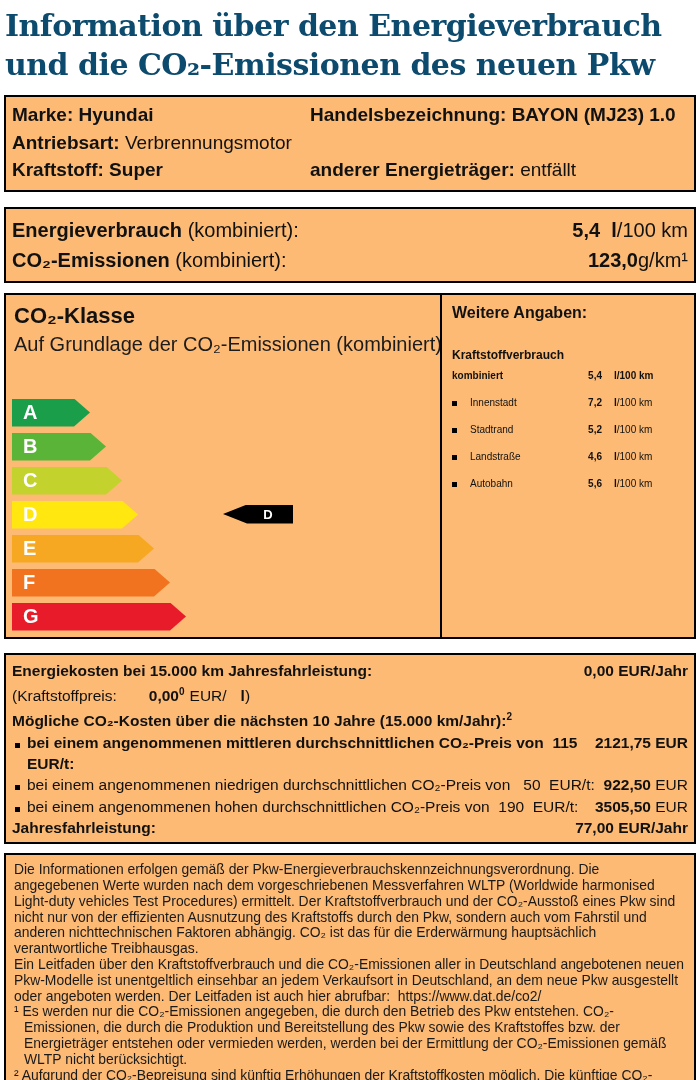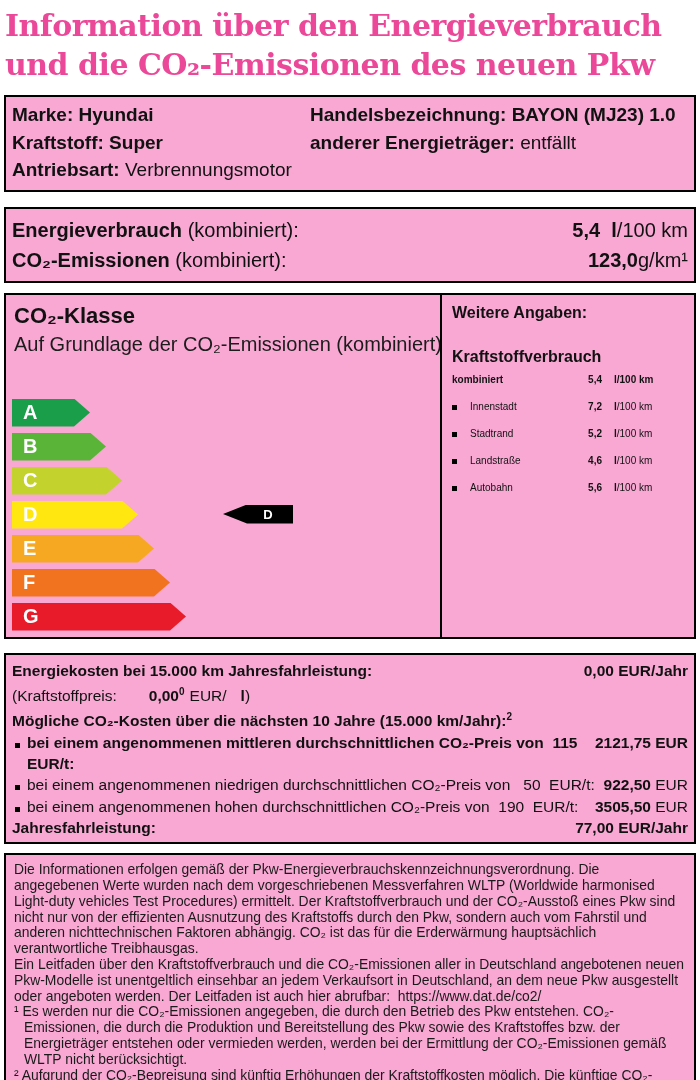--- a/index.html
+++ b/index.html
@@ -5,23 +5,23 @@
   * { margin:0; padding:0; box-sizing:border-box; }
   html,body { background:#fff; }
   .page {
     width:700px; height:1080px; background:#fff; position:relative;
     font-family:"Liberation Sans", sans-serif; color:#111; overflow:hidden;
   }
   .title {
     margin:6px 5px 0 5px;
     font-family:"DejaVu Serif", serif;
     font-weight:700; font-size:30px; line-height:39px; letter-spacing:-0.5px;
-    color:#ec4899;
-  }
-  .box { margin:0 4px; border:2px solid #000; background:#f9a8d4; }
+    color:#0c4a6e;
+  }
+  .box { margin:0 4px; border:2px solid #000; background:#fdba74; }
 
   
   .box-vehicle { margin-top:11px; padding:4px 6px 6px 6px; font-size:19px; line-height:27.5px; }
   .vrow { display:grid; grid-template-columns:298px 1fr; }
   .lbl { font-weight:700; }
   .val { font-weight:400; }
   .valb { font-weight:700; }
 
   
   .box-consumption { margin-top:15px; padding:6px 6px; font-size:20px; line-height:30px; }
@@ -42,21 +42,21 @@
     position:absolute; left:217px; top:210px; width:70px; height:19px;
     background:#000; color:#fff; font-weight:700; font-size:13px;
     clip-path:polygon(0 50%, 24px 0, 100% 0, 100% 100%, 24px 100%);
     display:flex; align-items:center; justify-content:center; padding-left:20px;
   }
   .side-panel {
     position:absolute; top:0; right:0; bottom:0; width:254px;
     border-left:2px solid #000; padding:9px 8px 0 10px;
   }
   .panel-heading { font-size:16px; font-weight:700; }
-  .panel-subheading { font-size:16px; font-weight:700; margin-top:26px; }
+  .panel-subheading { font-size:12px; font-weight:700; margin-top:26px; }
   .prow { display:grid; grid-template-columns:14px 96px 40px auto; font-size:10px; line-height:27px; align-items:baseline; }
   .prow .pv { text-align:right; font-weight:700; }
   .prow .pu { padding-left:12px; white-space:nowrap; }
   .prow-komb { font-weight:700; }
   .prow-komb .pl { grid-column:1 / 3; }
   .pbul { width:5px; height:5px; background:#000; align-self:center; margin-top:2px; }
   .pl { padding-left:4px; }
 
   
   .box-costs { margin-top:14px; padding:5px 6px 4px 6px; font-size:15.5px; line-height:21.3px; }
@@ -82,26 +82,26 @@
 
   <h1 class="title"><span>Information über den Energieverbrauch</span><br>
   <span>und die CO₂-Emissionen des neuen Pkw</span></h1>
 
   <div class="box box-vehicle">
     <div class="vrow">
       <div><span class="lbl">Marke:</span> <span class="valb">Hyundai</span></div>
       <div><span class="lbl">Handelsbezeichnung:</span> <span class="valb">BAYON (MJ23) 1.0</span></div>
     </div>
     <div class="vrow">
+      <div><span class="lbl">Antriebsart:</span> <span class="val">Verbrennungsmotor</span></div>
+      <div></div>
+    </div>
+    <div class="vrow">
       <div><span class="lbl">Kraftstoff:</span> <span class="valb">Super</span></div>
       <div><span class="lbl">anderer Energieträger:</span> <span class="val">entfällt</span></div>
-    </div>
-    <div class="vrow">
-      <div><span class="lbl">Antriebsart:</span> <span class="val">Verbrennungsmotor</span></div>
-      <div></div>
     </div>
   </div>
 
   <div class="box box-consumption">
     <div class="crow">
       <div><span class="lbl">Energieverbrauch</span><span class="val"> (kombiniert):</span></div>
       <div><span class="lbl">5,4</span>&nbsp;&nbsp;<span class="lbl">l</span><span class="unit-rest">/100 km</span></div>
     </div>
     <div class="crow">
       <div><span class="lbl">CO₂-Emissionen</span><span class="val"> (kombiniert):</span></div>

